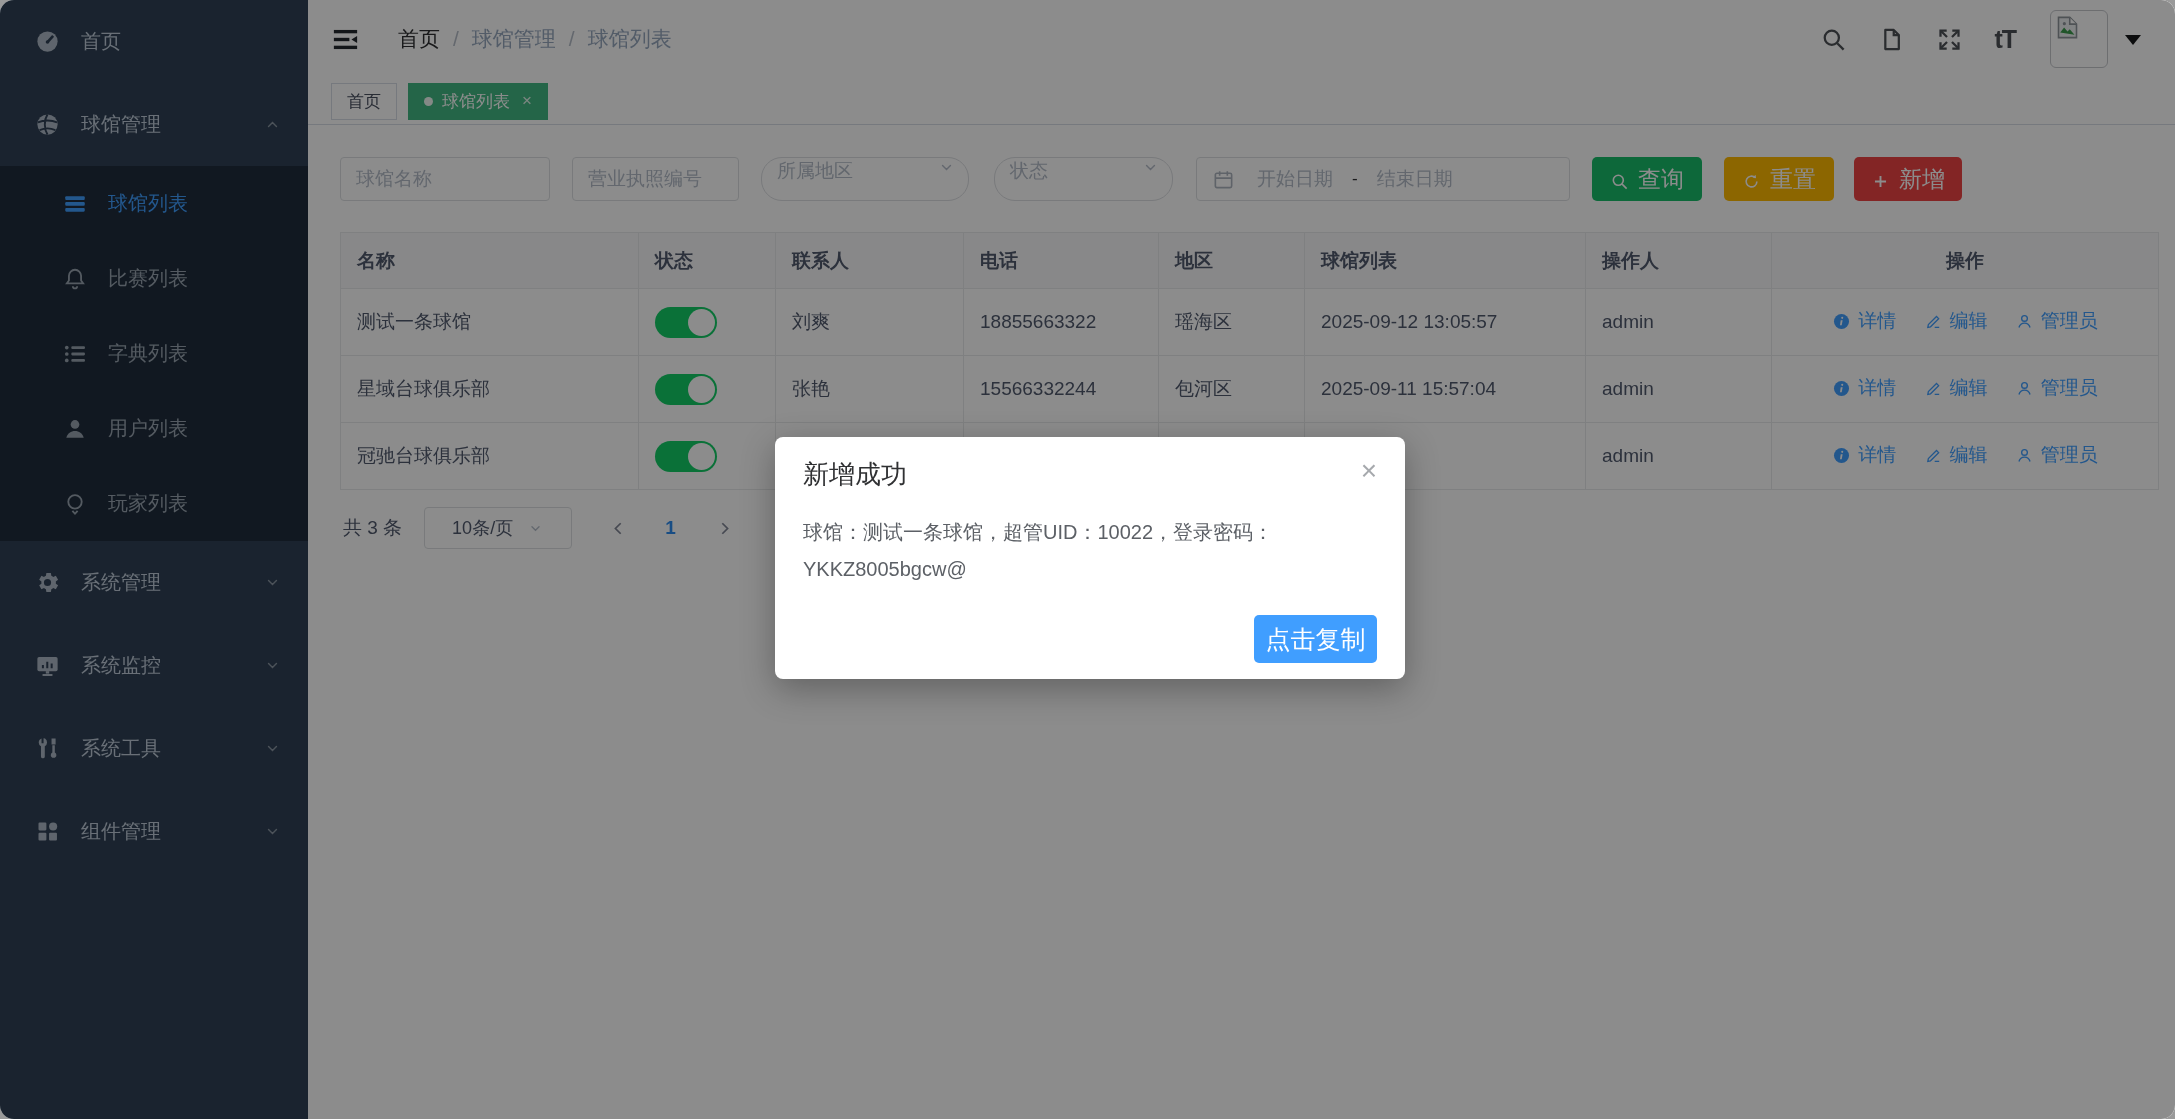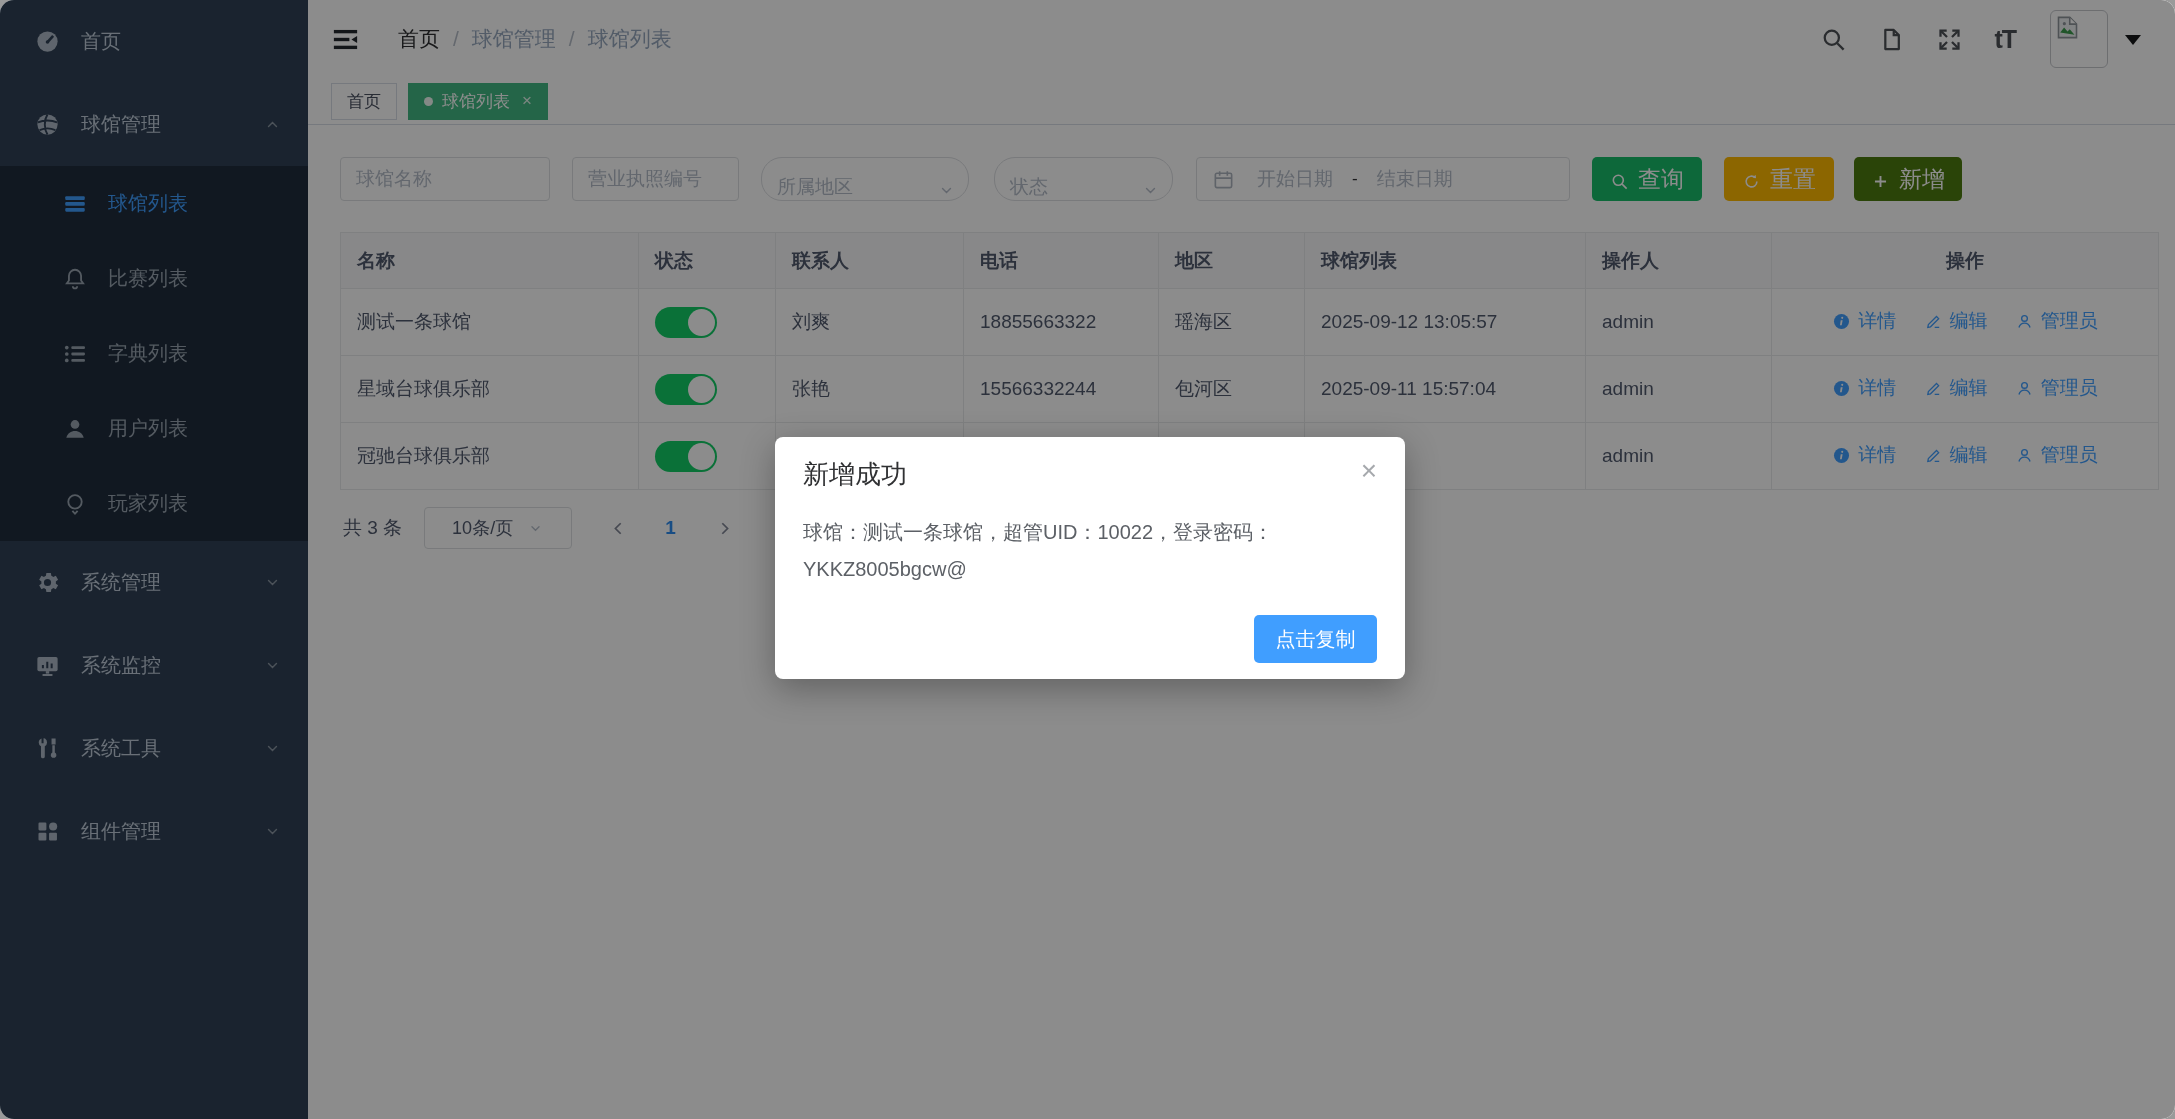--- a/index.html
+++ b/index.html
@@ -40,33 +40,33 @@
   .dot{width:9px;height:9px;border-radius:50%;background:#fff;opacity:.92;}
   .tag-close{font-size:17px;opacity:.85;margin-left:3px;}
 
   .content{padding:32px 0 0 32px;}
   .filter-row{display:flex;align-items:center;}
   .f-input,.select,.daterange{height:44px;border:1px solid #dcdee2;border-radius:4px;background:#fff;font-size:19px;}
   .f-input{padding:0 15px;color:#b91c1c;outline:none;}
   .f-input::placeholder{color:#b4bcc8;}
   .w1{width:210px;}
   .w2{width:167px;margin-left:22px;}
-  .select{display:flex;align-items:flex-end;padding:13px 12px 0 15px;color:#b4bcc8;cursor:pointer;border-radius:21px;}
+  .select{display:flex;align-items:flex-start;padding:0 12px 0 15px;color:#b4bcc8;cursor:pointer;border-radius:21px;}
   .sel1{width:208px;margin-left:22px;}
   .sel2{width:179px;margin-left:25px;}
   .select .chev{margin-left:auto;width:19px;height:19px;color:#b4bcc8;}
   .daterange{width:374px;margin-left:23px;display:flex;align-items:center;padding:0 15px;cursor:pointer;}
   .daterange .cal{width:23px;height:23px;color:#aeb5bf;}
   .d-ph{color:#b4bcc8;margin-left:22px;}
   .d-sep{color:#303133;margin:0 19px;font-size:17px;}
   .btn{height:44px;border:none;border-radius:5px;color:#fff;font-size:23px;display:inline-flex;align-items:center;justify-content:center;gap:9px;cursor:pointer;}
   .btn .bico{width:19px;height:19px;color:#fff;}
   .btn-query{width:110px;margin-left:22px;background:#19be6b;}
   .btn-reset{width:110px;margin-left:22px;background:#ffba00;}
-  .btn-add{width:108px;margin-left:20px;background:#4d7c0f;}
+  .btn-add{width:108px;margin-left:20px;background:#ef4444;}
 
   table.grid{margin-top:31px;width:1818px;border-collapse:collapse;table-layout:fixed;font-size:19px;color:#515a6e;}
   .grid th,.grid td{border:1px solid #e8eaec;padding:0 16px;overflow:hidden;white-space:nowrap;}
   .grid thead th{height:56px;background:#f8f8f9;text-align:left;font-weight:700;color:#515a6e;}
   .grid td{height:67px;background:#fff;}
   .grid .center{text-align:center;}
   .toggle{width:62px;height:31px;border-radius:16px;background:#13ce66;position:relative;display:inline-block;vertical-align:middle;cursor:pointer;}
   .knob{position:absolute;right:2px;top:2px;width:27px;height:27px;border-radius:50%;background:#fff;}
   .alink{color:#409EFF;display:inline-flex;align-items:center;gap:7px;margin:0 11px;cursor:pointer;}
   .alink .aico{width:19px;height:19px;}
@@ -81,21 +81,21 @@
   .pg-num{margin-left:36px;color:#2d8cf0;font-weight:bold;cursor:pointer;}
 
   
   .mask{position:absolute;inset:0;background:rgba(0,0,0,0.45);z-index:10;}
   .modal{position:absolute;left:775px;top:437px;width:630px;height:242px;background:#fff;border-radius:8px;
          box-shadow:0 10px 34px rgba(0,0,0,.3);z-index:11;padding:20px 28px 16px;display:flex;flex-direction:column;}
   .modal-head{display:flex;align-items:flex-start;}
   .modal-title{font-size:26px;color:#303133;font-weight:500;}
   .modal-close{margin-left:auto;font-size:28px;color:#a6a9ad;line-height:1;cursor:pointer;font-weight:300;}
   .modal-body{margin:22px 0 0;font-size:20px;color:#5c6066;line-height:37px;width:566px;}
-  .copy-btn{margin-top:auto;align-self:flex-end;width:123px;height:48px;background:#409EFF;color:#fff;border:none;border-radius:5px;font-size:20px;cursor:pointer;}
+  .copy-btn{margin-top:auto;align-self:flex-end;width:123px;height:48px;background:#409EFF;color:#fff;border:none;border-radius:5px;font-size:25px;cursor:pointer;}
 </style>
 </head>
 <body>
 
 <svg width="0" height="0" style="position:absolute" aria-hidden="true">
   <defs>
     <symbol id="i-dash" viewBox="0 0 24 24">
         <circle cx="12" cy="12" r="9" fill="currentColor"></circle>
         <path d="M12 12.5 17 7" stroke="#304156" stroke-width="2.4" fill="none"></path>
         <circle cx="12" cy="12.5" r="1.6" fill="#304156"></circle>

